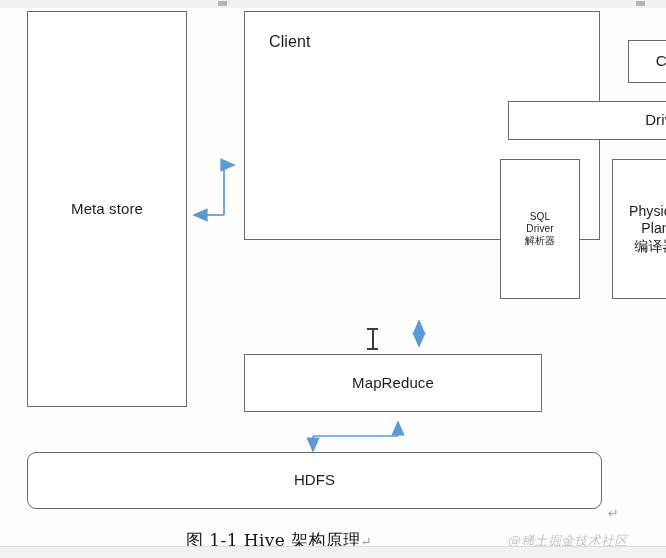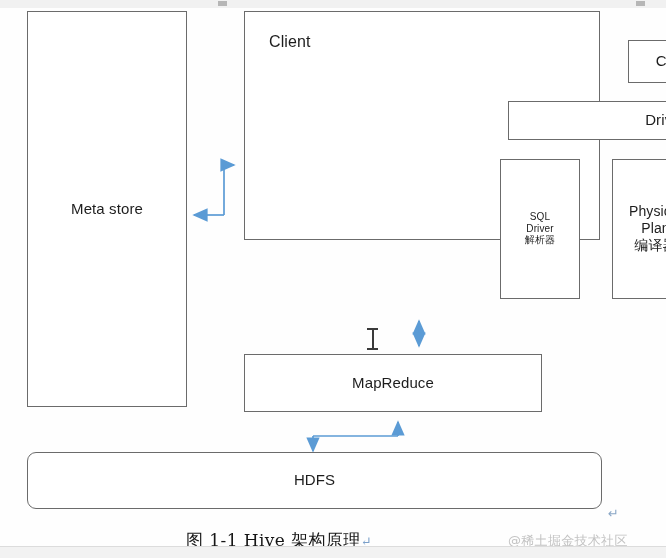--- a/index.html
+++ b/index.html
@@ -105,21 +105,21 @@
     width: 298px; height: 58px;
     font-size: 15px;
   }
   #hdfs-box {
     left: 27px; top: 444px;
     width: 575px; height: 57px;
     font-size: 15px;
     border-radius: 9px;
   }
 
-  .cjk { font-family: Liberation Mono, monospace; }
+  .cjk { font-family: Liberation Sans, sans-serif; }
 
   
   #connectors {
     position: absolute;
     left: 0; top: 0;
     width: 666px; height: 558px;
     pointer-events: none;
   }
 
   
@@ -155,20 +155,21 @@
     color: #161616;
     letter-spacing: .4px;
   }
   #watermark {
     position: absolute;
     left: 508px; top: 524px;
     font-family: "DejaVu Sans", sans-serif;
     font-size: 13px;
     color: #c3c3c3;
     letter-spacing: .3px;
+    font-style: italic;
   }
   .pilcrow {
     color: #7a9fc9;
     font-size: 13px;
   }
   #para-mark {
     position: absolute;
     left: 608px; top: 498px;
     font-family: "DejaVu Sans", sans-serif;
     font-size: 13px;

